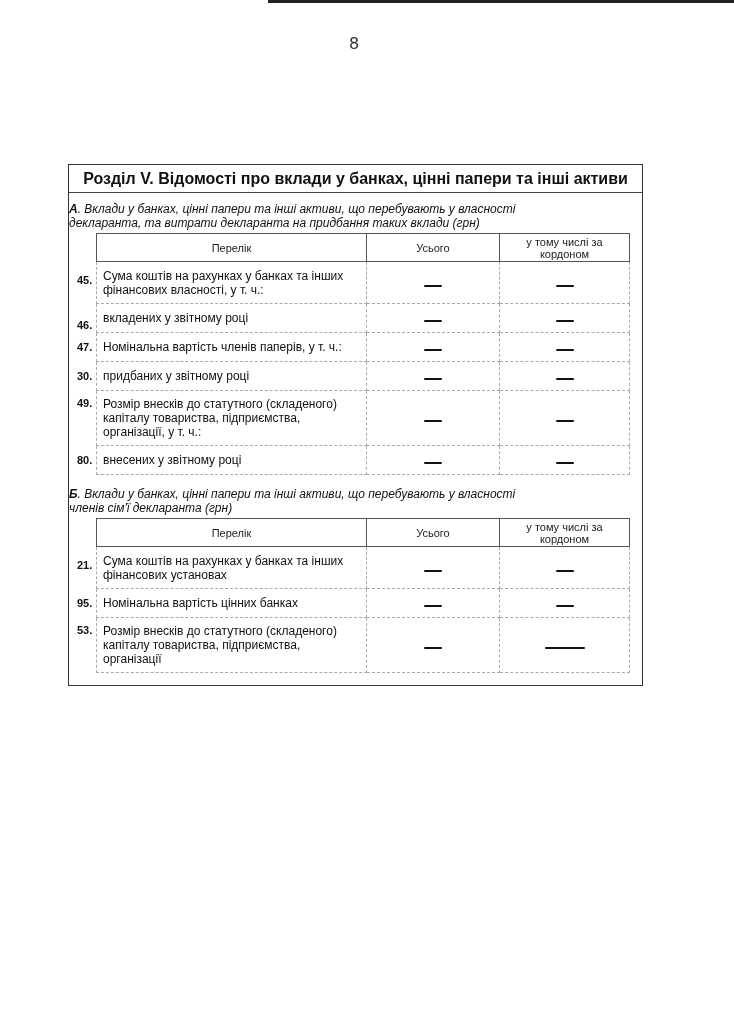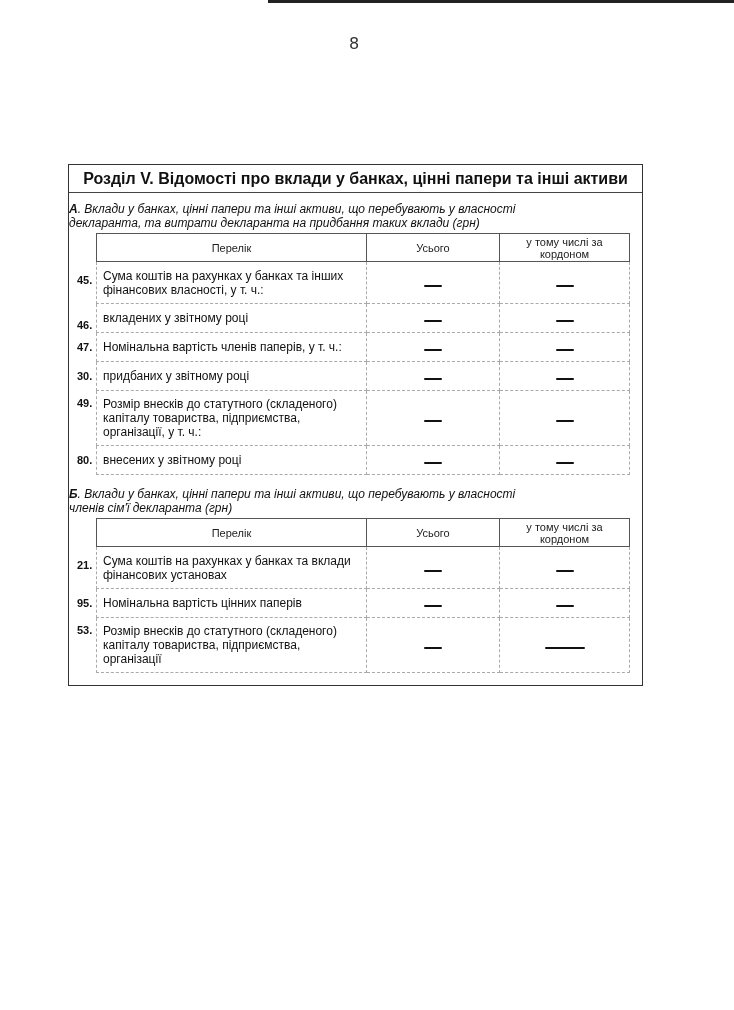--- a/index.html
+++ b/index.html
@@ -119,29 +119,29 @@
       </colgroup>
     <tbody>
         <tr>
       <th>Перелік</th>
       <th>Усього</th>
       <th>у тому числі за кордоном</th>
     </tr>
     <tr class="first" style="height:42px">
       <td class="row-wrap">
             <span class="num" style="left:-20px;top:12px">21.</span>
-            <div class="rowtext">Сума коштів на рахунках у банках та вклади фінансових установах</div>
+            <div class="rowtext">Сума коштів на рахунках у банках та інших фінансових установах</div>
           </td>
       <td class="val"><span class="dash"></span></td>
       <td class="val"><span class="dash"></span></td>
     </tr>
     <tr style="height:29px">
       <td class="row-wrap">
             <span class="num" style="left:-20px;top:8px">95.</span>
-            <div class="rowtext">Номінальна вартість цінних паперів</div>
+            <div class="rowtext">Номінальна вартість цінних банках</div>
           </td>
       <td class="val"><span class="dash"></span></td>
       <td class="val"><span class="dash"></span></td>
     </tr>
     <tr style="height:55px">
       <td class="row-wrap">
             <span class="num" style="left:-20px;top:6px">53.</span>
             <div class="rowtext">Розмір внесків до статутного (складеного) капіталу товариства, підприємства, організації</div>
           </td>
       <td class="val"><span class="dash"></span></td>

